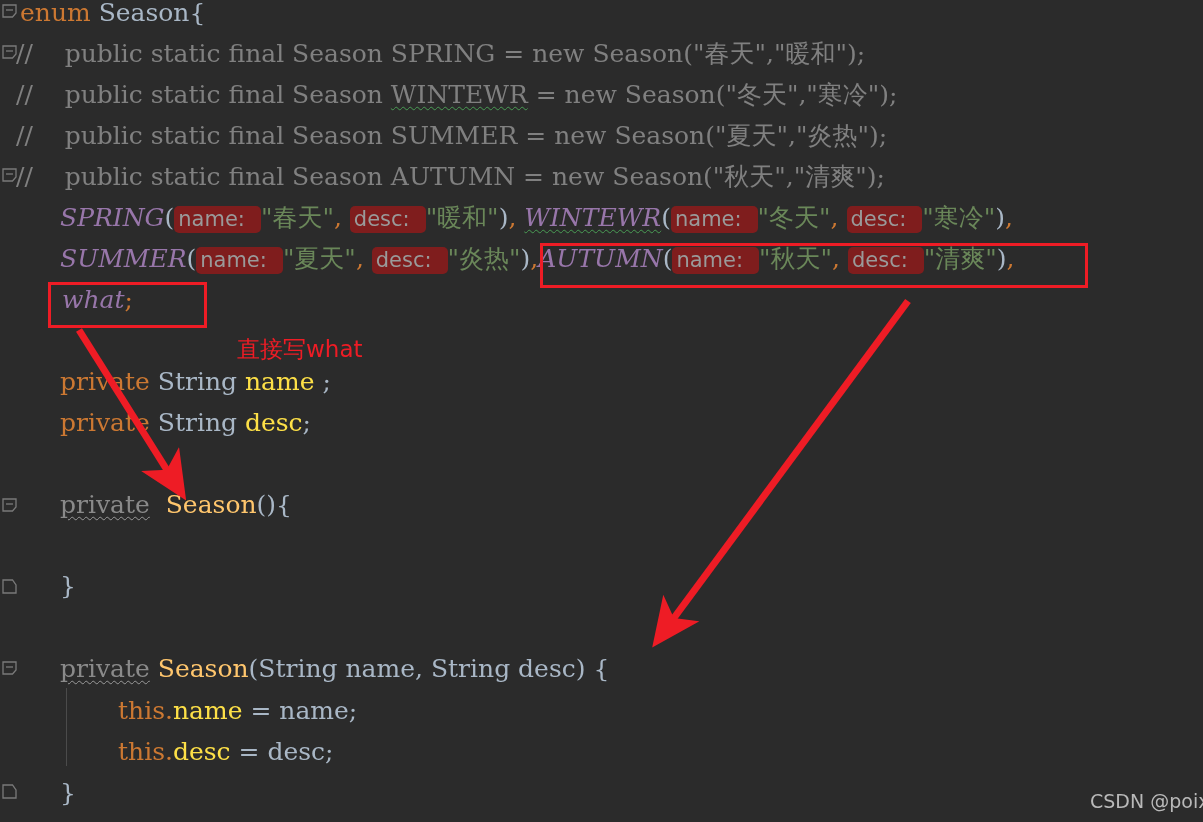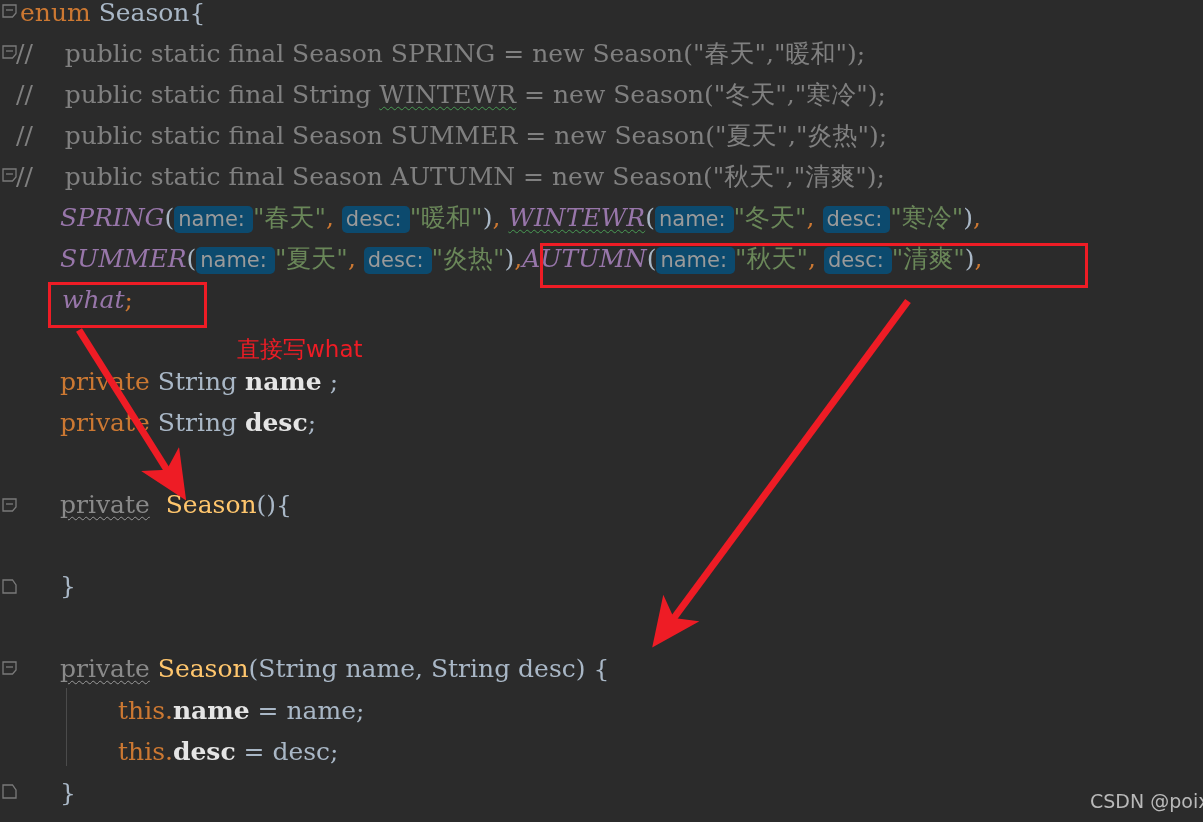--- a/index.html
+++ b/index.html
@@ -34,32 +34,32 @@
     position:absolute;left:0;width:1203px;height:41px;
     display:block;
   }
   
   .kw      {color:#cc7832;}
   .kw-dim  {color:#8a8a8a;}
   .type    {color:#a9b7c6;}
   .plain   {color:#a9b7c6;}
   .cmt     {color:#808080;}
   .str     {color:#6a8759;}
-  .field   {color:#e5e5e5;font-weight:bold;}
+  .field   {color:#fde047;}
   .enumc   {color:#9876aa;font-style:italic;}
   .method  {color:#ffc66d;}
   .punc    {color:#a9b7c6;}
   .semi    {color:#cc7832;}
   .brace   {color:#a9b7c6;}
   
   .hint{
-    background:#0c4a6e;
+    background:#7f1d1d;
     color:#9a9a9a;
     border-radius:5px;
-    padding:1px 8px 2px 4px;
+    padding:1px 16px 2px 4px;
     font-family:"DejaVu Sans","Liberation Sans",sans-serif;
     font-size:21px;
     font-style:normal;
   }
   
   .squig-green{
     text-decoration:underline wavy #499c54;
     text-decoration-thickness:1px;
     text-underline-offset:3px;
   }
@@ -149,21 +149,21 @@
 
   <div class="code">
 
     
     <div class="line" style="top:-8px;left:20px;"><span class="kw">enum</span><span class="type"> Season</span><span class="brace">{</span></div>
 
     
     <div class="line" style="top:33px;left:16px;"><span class="cmt">//    public static final Season SPRING = new Season(</span><span class="cmt">"春天"</span><span class="cmt">,</span><span class="cmt">"暖和"</span><span class="cmt">);</span></div>
 
     
-    <div class="line" style="top:74px;left:16px;"><span class="cmt">//    public static final String </span><span class="cmt squig-green">WINTEWR</span><span class="cmt"> = new Season(</span><span class="cmt">"冬天"</span><span class="cmt">,</span><span class="cmt">"寒冷"</span><span class="cmt">);</span></div>
+    <div class="line" style="top:74px;left:16px;"><span class="cmt">//    public static final Season </span><span class="cmt squig-green">WINTEWR</span><span class="cmt"> = new Season(</span><span class="cmt">"冬天"</span><span class="cmt">,</span><span class="cmt">"寒冷"</span><span class="cmt">);</span></div>
 
     
     <div class="line" style="top:115px;left:16px;"><span class="cmt">//    public static final Season SUMMER = new Season(</span><span class="cmt">"夏天"</span><span class="cmt">,</span><span class="cmt">"炎热"</span><span class="cmt">);</span></div>
 
     
     <div class="line" style="top:156px;left:16px;"><span class="cmt">//    public static final Season AUTUMN = new Season(</span><span class="cmt">"秋天"</span><span class="cmt">,</span><span class="cmt">"清爽"</span><span class="cmt">);</span></div>
 
     
     <div class="line" style="top:197px;left:60px;"><span class="enumc">SPRING</span><span class="punc">(</span><span class="hint">name:</span><span class="str">"春天"</span><span class="semi">,</span><span> </span><span class="hint">desc:</span><span class="str">"暖和"</span><span class="punc">)</span><span class="semi">,</span><span> </span><span class="enumc squig-green">WINTEWR</span><span class="punc">(</span><span class="hint">name:</span><span class="str">"冬天"</span><span class="semi">,</span><span> </span><span class="hint">desc:</span><span class="str">"寒冷"</span><span class="punc">)</span><span class="semi">,</span></div>
 

